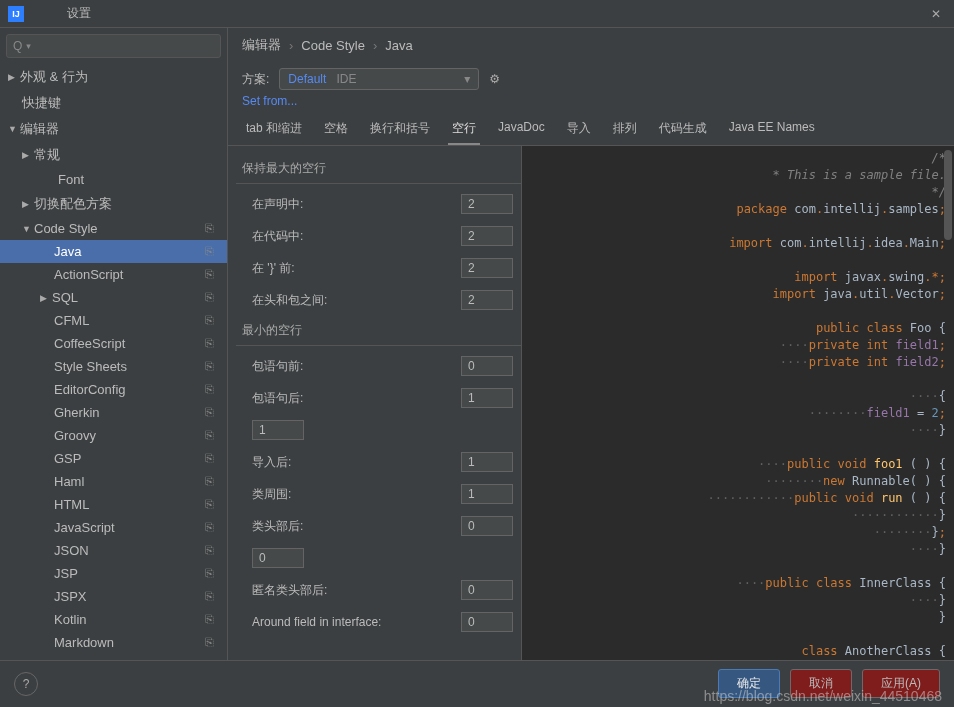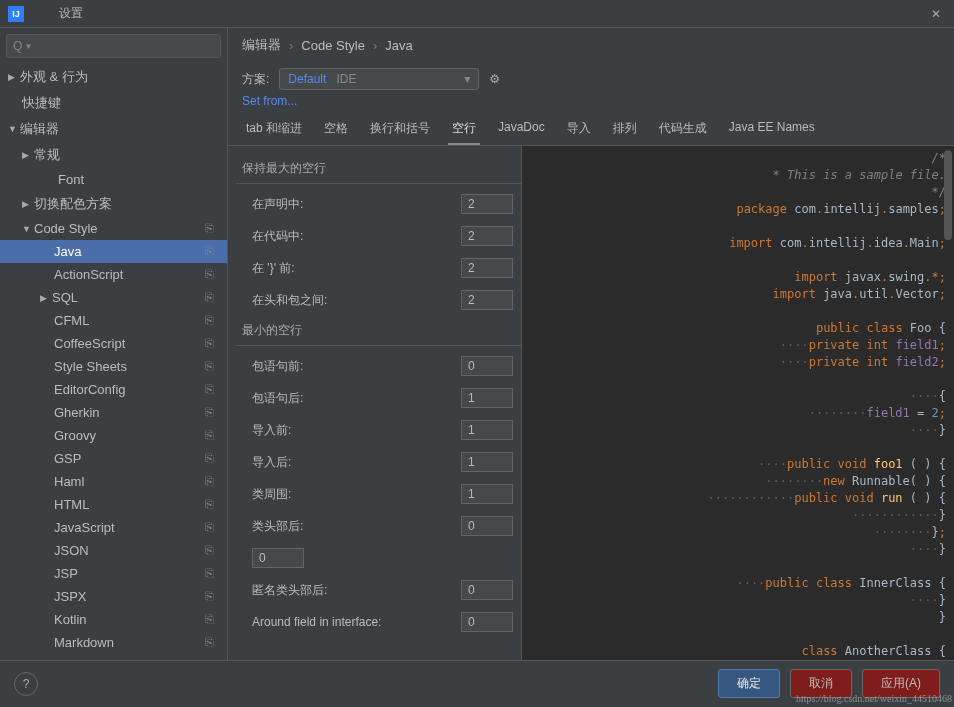--- a/index.html
+++ b/index.html
@@ -16,21 +16,21 @@
       height: 28px;
       background: #3c3f41;
       border-bottom: 1px solid #555;
       display: flex;
       align-items: center;
       padding: 0 8px;
     }
     .titlebar .app-icon {
       width: 16px; height: 16px;
       background: #2d7fff;
-      margin-right: 16px;
+      margin-right: 24px;
       display: inline-flex;
       align-items: center;
       justify-content: center;
       font-size: 9px;
       color: #fff;
       font-weight: bold;
     }
     .titlebar .title { flex: 1; margin-left: 19px; }
     .titlebar .close {
       width: 20px; text-align: center;
@@ -238,25 +238,25 @@
       color: #bbb;
       cursor: pointer;
     }
     .btn.primary {
       background: #365880;
       border-color: #4a7bb5;
       color: #e8e8e8;
     }
     .watermark {
       position: absolute;
-      right: 2px;
+      right: 12px;
       bottom: 2px;
       color: rgba(220,220,220,0.5);
-      font-size: 10px;
-      font-family: Liberation Serif, serif;
+      font-size: 14px;
+      font-family: Liberation Sans, sans-serif;
       pointer-events: none;
     }
     ::-webkit-scrollbar { width: 10px; }
     ::-webkit-scrollbar-track { background: #3c3f41; }
     ::-webkit-scrollbar-thumb { background: #555; border-radius: 5px; }
   </style>
 </head>
 <body>
 
 <div class="titlebar">
@@ -436,21 +436,20 @@
         <div id="fields-min">
             <div class="field-row">
               <span class="field-label">包语句前:</span>
               <input class="field-input" value="0" style="">
             </div>
             <div class="field-row">
               <span class="field-label">包语句后:</span>
               <input class="field-input" value="1" style="">
             </div>
             <div class="field-row">
-              <span class="field-label">导入前:</span>
               <input class="field-input" value="1" style="">
             </div>
             <div class="field-row">
               <span class="field-label">导入后:</span>
               <input class="field-input" value="1" style="">
             </div>
             <div class="field-row">
               <span class="field-label">类周围:</span>
               <input class="field-input" value="1" style="">
             </div>

